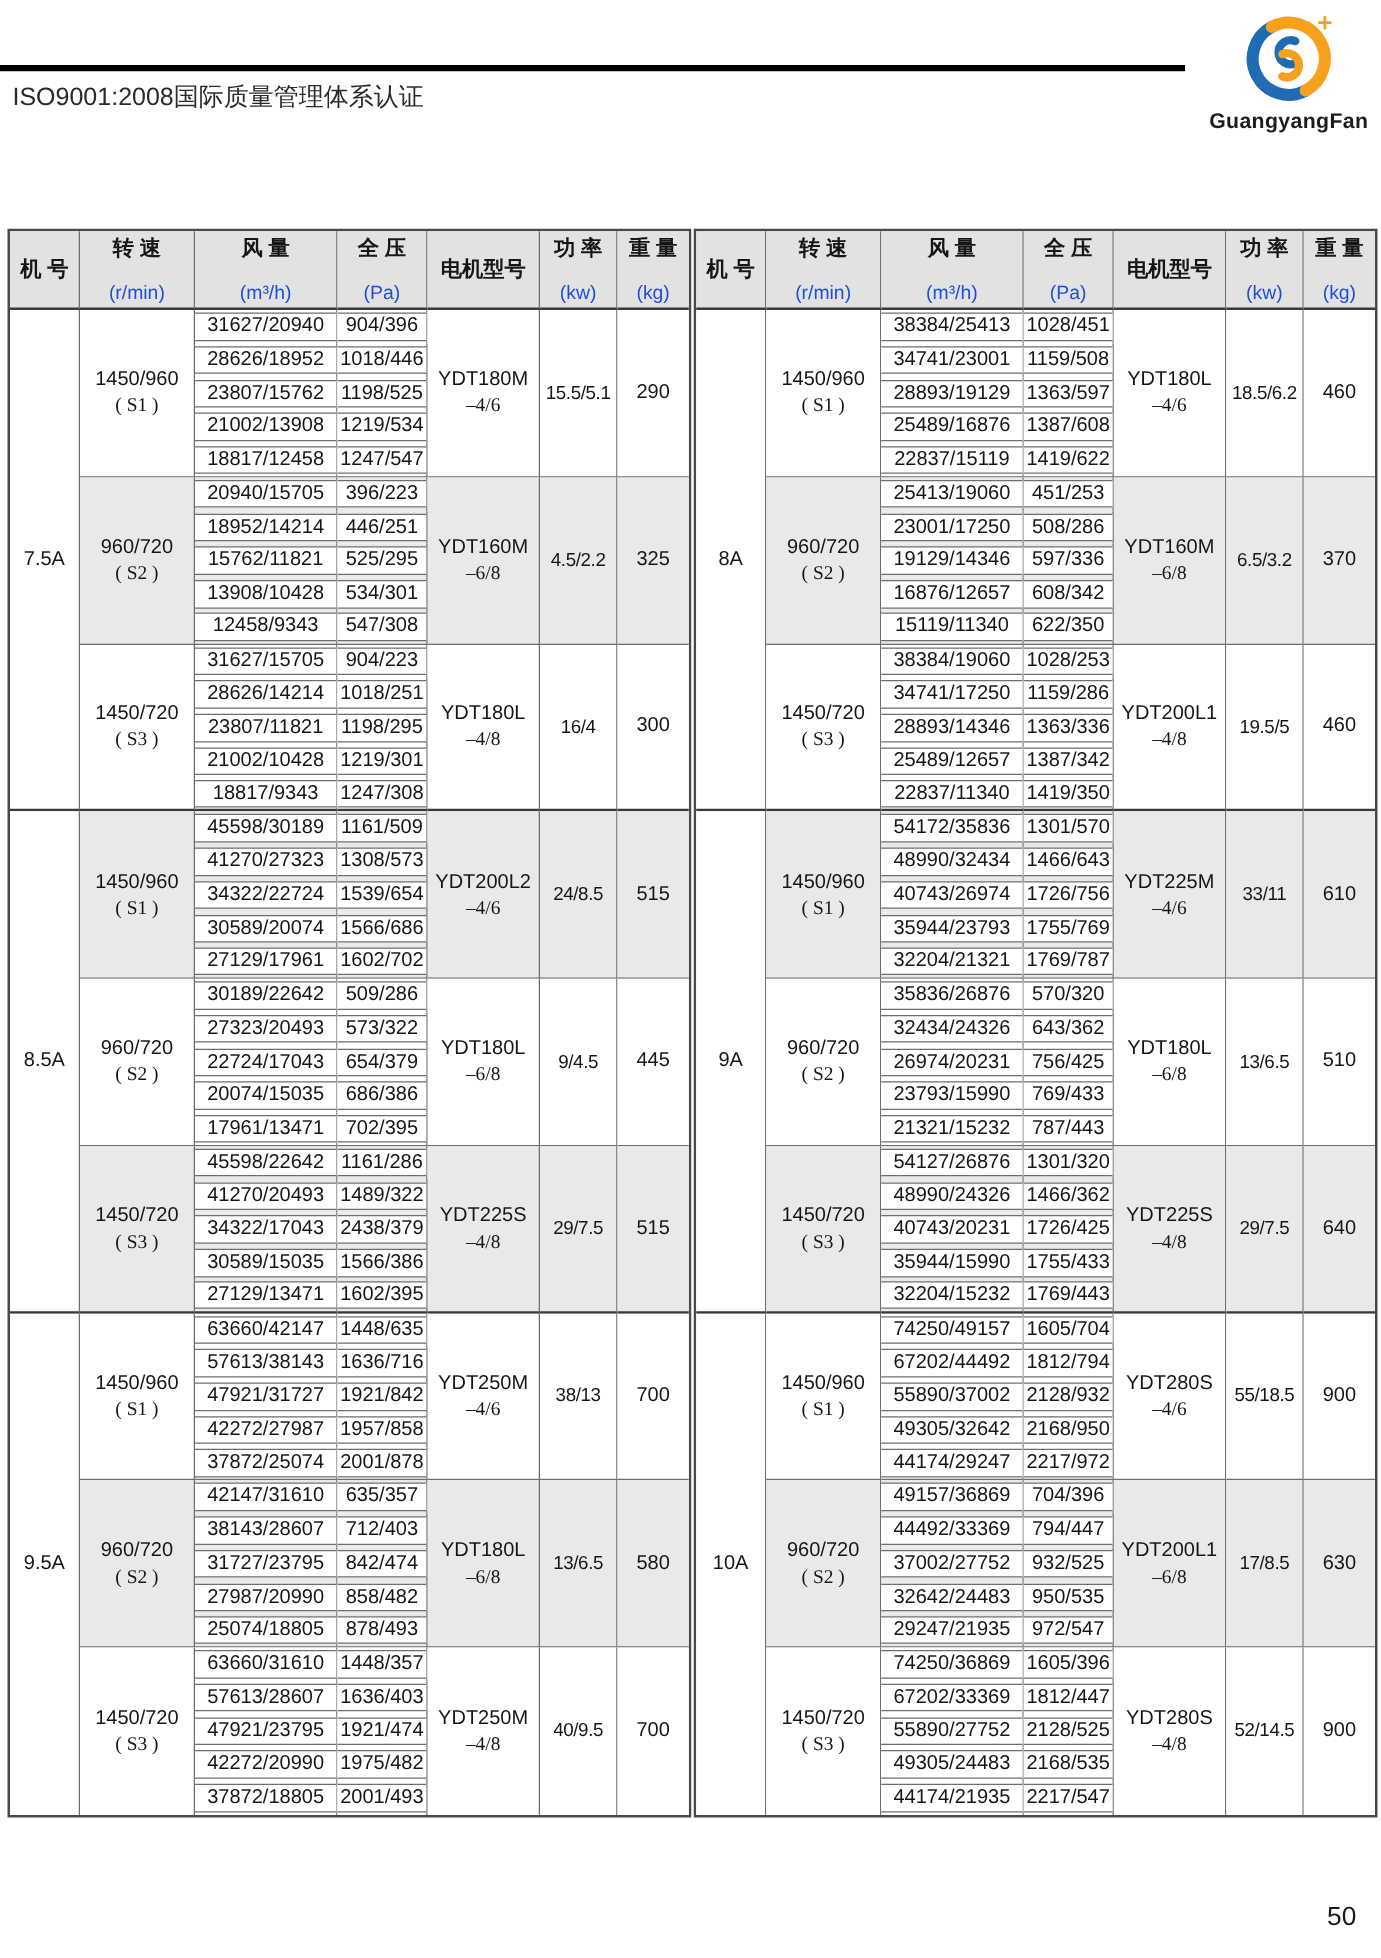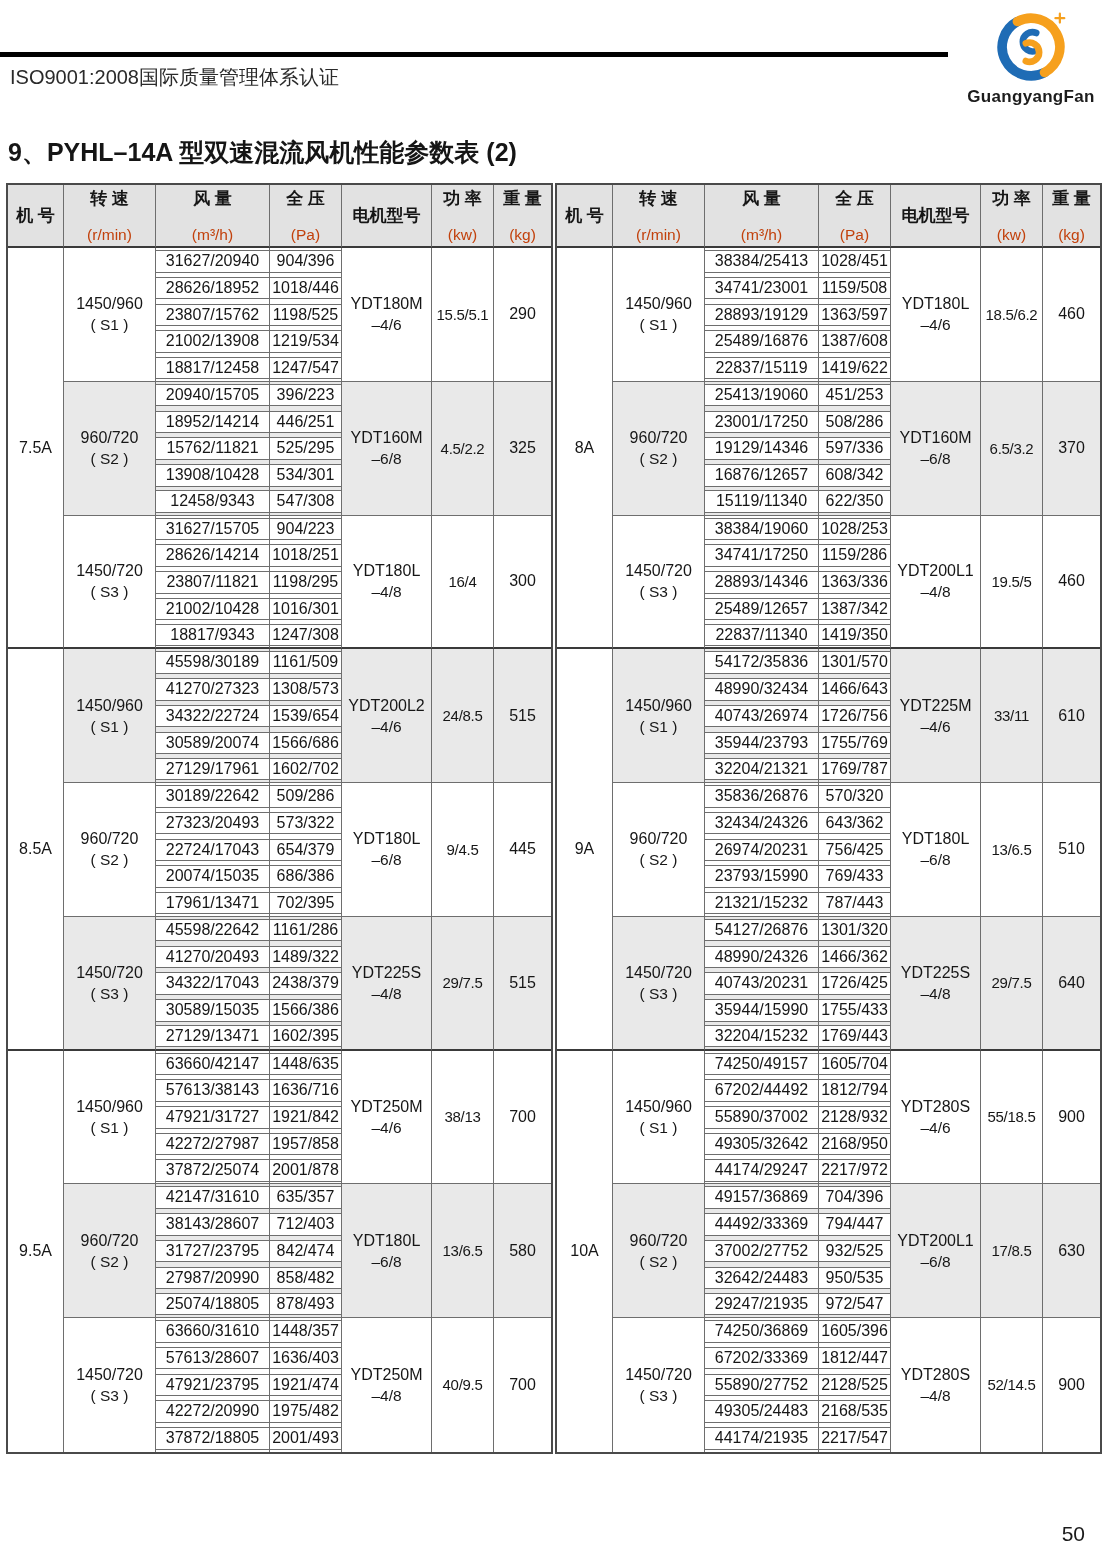--- a/index.html
+++ b/index.html
@@ -35,21 +35,21 @@
   table.tbl.right { left: 555px; width: 545px; }
 
   th {
     background: #e2e2e2;
     border-right: 1px solid #6e6e6e;
     border-bottom: 2px solid #3a3a3a;
     height: 60px; padding: 2px;
     vertical-align: middle; text-align: center;
   }
   th .l1 { font-size: 17px; font-weight: bold; color:#161616; }
-  th .l2 { font-size: 15.5px; font-weight: normal; margin-top: 16px; color:#c2410c; }
+  th .l2 { font-size: 15.5px; font-weight: normal; margin-top: 16px; color:#1d4ed8; }
 
   td {
     border-right: 1px solid #6e6e6e;
     text-align: center; vertical-align: middle;
     font-size: 16px; color: #161616;
     padding: 0;
   }
   .lastcol { border-right: none !important; }
 
   .model-cell { background: #fff; font-size: 16px; }
@@ -60,21 +60,21 @@
   .ge { border-bottom: 1px solid #6e6e6e; }
   .me { border-bottom: 2px solid #3a3a3a; }
 
   .box {
     border-top: 1px solid #6e6e6e;
     border-bottom: 1px solid #6e6e6e;
     background: #fff;
     line-height: 20.5px; font-size: 16px;
   }
   .spd .a, .mot .a { font-size: 16px; line-height: 19px; }
-  .spd .b, .mot .b { font-size: 15.5px; line-height: 18px; margin-top: 3px; }
+  .spd .b, .mot .b { font-size: 15.5px; line-height: 18px; margin-top: 3px; font-family: Liberation Serif, serif; }
   .pw { font-size: 15px; letter-spacing: -0.3px; white-space: nowrap; }
   .wt { font-size: 16px; }
 
   .pageno { position: absolute; right: 20px; top: 1522px; font-size: 21px; color: #1a1a1a; }
 </style>
 </head>
 <body>
 
 <div class="page">
 
@@ -87,21 +87,20 @@
         <path d="M50 11 A39 39 0 0 0 50 89" fill="none" stroke="#1f6cb5" stroke-width="13" stroke-linecap="round"></path>
         <path d="M50 89 A39 39 0 0 0 50 11" fill="none" stroke="#f6a01d" stroke-width="13" stroke-linecap="round"></path>
       </g>
       <path d="M57 31 A13 13 0 1 0 57 55" fill="none" stroke="#1f6cb5" stroke-width="9" stroke-linecap="round"></path>
       <path d="M43 69 A13 13 0 1 0 43 45" fill="none" stroke="#f6a01d" stroke-width="9" stroke-linecap="round"></path>
       <path d="M89 5 v12 M83 11 h12" fill="none" stroke="#f6a01d" stroke-width="3" stroke-linecap="round"></path>
     </svg>
     <div class="logo-text">GuangyangFan</div>
   </div>
 
-  <div class="section-title">9、PYHL–14A 型双速混流风机性能参数表 (2)</div>
 
   <table class="tbl left">
       <colgroup>
         <col style="width: 56px;">
         <col style="width: 92px;">
         <col style="width: 114px;">
         <col style="width: 72px;">
         <col style="width: 90px;">
         <col style="width: 62px;">
         <col style="width: 57px;">
@@ -270,21 +269,21 @@
           </td>
           <td class="dc ">
             <div class="box">1198/295</div>
           </td>
         </tr>
         <tr style="height: 26.75px;">
           <td class="dc ">
             <div class="box">21002/10428</div>
           </td>
           <td class="dc ">
-            <div class="box">1016/301</div>
+            <div class="box">1219/301</div>
           </td>
         </tr>
         <tr style="height: 26.75px;">
           <td class="dc me">
             <div class="box">18817/9343</div>
           </td>
           <td class="dc me">
             <div class="box">1247/308</div>
           </td>
         </tr>

